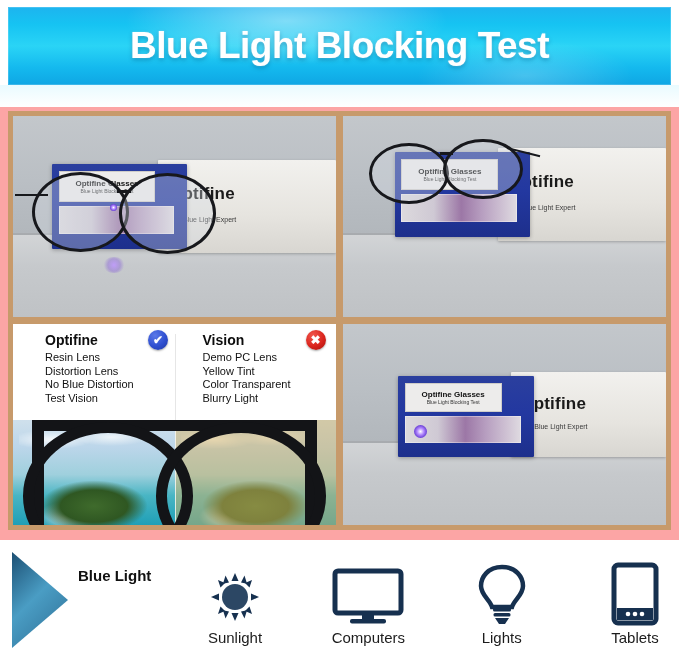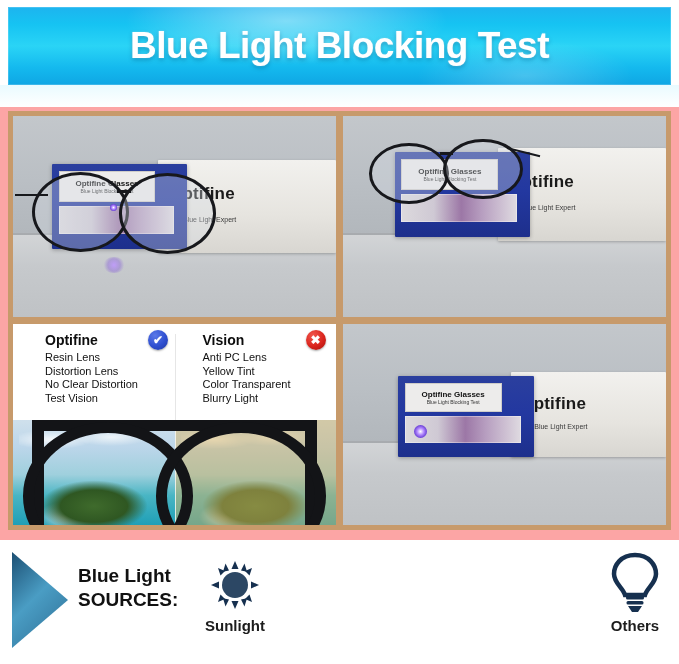--- a/index.html
+++ b/index.html
@@ -169,26 +169,26 @@
 
   
   .sources{position:absolute;left:0;top:540px;width:679px;height:124px;background:#ffffff;}
   .arrow-grad{
     position:absolute;left:12px;top:12px;width:56px;height:96px;
     background:linear-gradient(135deg,#1c4f73 0%,#4a9dc4 45%,#2c6b92 100%);
     clip-path:polygon(0 0,100% 50%,0 100%);
   }
   .src-label{
     position:absolute;left:78px;top:24px;
-    font-size:19px;font-weight:bold;color:#111;line-height:24px;
+    font-size:15px;font-weight:bold;color:#111;line-height:24px;
     font-family:"Liberation Sans", sans-serif;
   }
   .src-items{
     position:absolute;left:196px;top:8px;width:478px;height:110px;
-    display:flex;align-items:flex-start;justify-content:space-between;font-weight:bold;
+    display:flex;align-items:center;justify-content:space-between;
   }
   .src-item{display:flex;flex-direction:column;align-items:center;width:78px;}
   .src-ico{height:66px;display:flex;align-items:flex-end;justify-content:center;}
   .src-name{font-size:15px;color:#1c1c1c;margin-top:3px;white-space:nowrap;
     font-family:"Liberation Sans", sans-serif;}
   svg{display:block;}
 </style>
 </head>
 <body>
 
@@ -263,32 +263,32 @@
           <div class="cmp-divider"></div>
 
           <div class="cmp-col left">
             <div class="cmp-title">Optifine</div>
             <div class="cmp-badge badge-check">
               <span>✔</span>
             </div>
             <div class="cmp-list">
               <div>Resin Lens</div>
               <div>Distortion Lens</div>
-              <div>No Clear Distortion</div>
+              <div>No Blue Distortion</div>
               <div>Test Vision</div>
             </div>
           </div>
 
           <div class="cmp-col right">
             <div class="cmp-title">Vision</div>
             <div class="cmp-badge badge-x">
               <span>✖</span>
             </div>
             <div class="cmp-list">
-              <div>Anti PC Lens</div>
+              <div>Demo PC Lens</div>
               <div>Yellow Tint</div>
               <div>Color Transparent</div>
               <div>Blurry Light</div>
             </div>
           </div>
         </div>
 
         <div class="scene">
           <div class="scene-outer"></div>
 
@@ -337,21 +337,20 @@
     </div>
 
   </div>
 
   <div class="sources">
 
     <div class="arrow-grad"></div>
 
     <div class="src-label">
       <div>Blue Light</div>
-      <div>SOURCES:</div>
     </div>
 
     <div class="src-items">
 
       <div class="src-item">
         <div class="src-ico">
           <svg width="56" height="56" viewBox="0 0 56 56">
             <circle cx="28" cy="27" r="13" fill="#2c4764"></circle>
             <g fill="#16304f">
               <polygon points="28,3 31.5,11 24.5,11"></polygon>
@@ -365,32 +364,54 @@
               <polygon points="18.5,5.5 22,12.5 16,13.8"></polygon>
               <polygon points="37.5,5.5 34,12.5 40,13.8"></polygon>
               <polygon points="18.5,48.5 22,41.5 16,40.2"></polygon>
               <polygon points="37.5,48.5 34,41.5 40,40.2"></polygon>
             </g>
           </svg>
         </div>
         <div class="src-name">Sunlight</div>
       </div>
 
+      <div class="src-item">
+        <div class="src-ico">
+          <svg width="72" height="58" viewBox="0 0 72 58">
+            <rect x="3" y="3" width="66" height="42" rx="3" fill="none" stroke="#16304f" stroke-width="5"></rect>
+            <rect x="30" y="45" width="12" height="6" fill="#16304f"></rect>
+            <rect x="18" y="51" width="36" height="4.5" rx="2" fill="#16304f"></rect>
+          </svg>
+        </div>
+        <div class="src-name">Computers</div>
+      </div>
 
 
       <div class="src-item">
         <div class="src-ico">
           <svg width="50" height="62" viewBox="0 0 50 62">
             <path d="M25 3 C11 3 4 13 4 22 C4 31 13 36 15 43 L35 43 C37 36 46 31 46 22 C46 13 39 3 25 3 Z" fill="none" stroke="#16304f" stroke-width="4.5"></path>
             <rect x="16" y="44" width="18" height="3.5" rx="1.5" fill="#16304f"></rect>
             <rect x="16.5" y="49" width="17" height="3.5" rx="1.5" fill="#16304f"></rect>
             <path d="M18 54 L32 54 L28 60 L22 60 Z" fill="#16304f"></path>
           </svg>
         </div>
-        <div class="src-name">Others</div>
-      </div>
-
-
+        <div class="src-name">Lights</div>
+      </div>
+
+
+      <div class="src-item">
+        <div class="src-ico">
+          <svg width="48" height="64" viewBox="0 0 48 64">
+            <rect x="3" y="3" width="42" height="58" rx="4" fill="none" stroke="#16304f" stroke-width="5"></rect>
+            <rect x="6" y="46" width="36" height="12" fill="#16304f"></rect>
+            <circle cx="17" cy="52" r="2.3" fill="#ffffff"></circle>
+            <circle cx="24" cy="52" r="2.3" fill="#ffffff"></circle>
+            <circle cx="31" cy="52" r="2.3" fill="#ffffff"></circle>
+          </svg>
+        </div>
+        <div class="src-name">Tablets</div>
+      </div>
 
     </div>
   </div>
 
 </div>
 
 </body></html>

